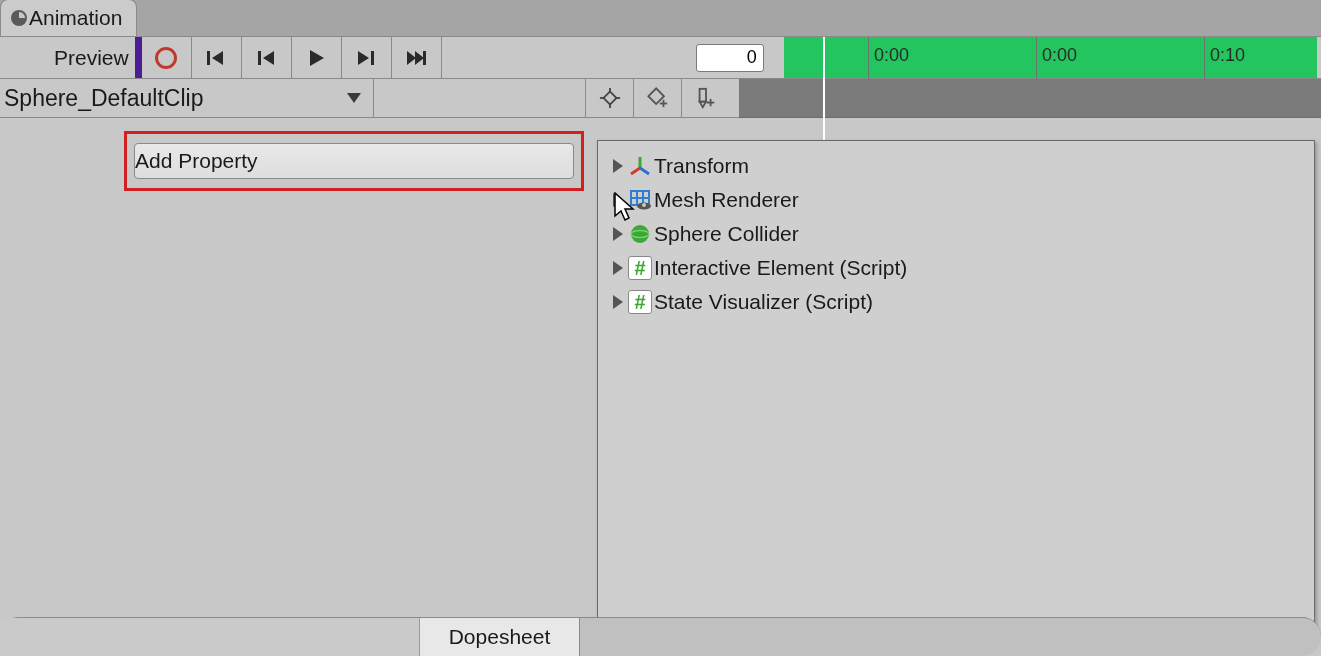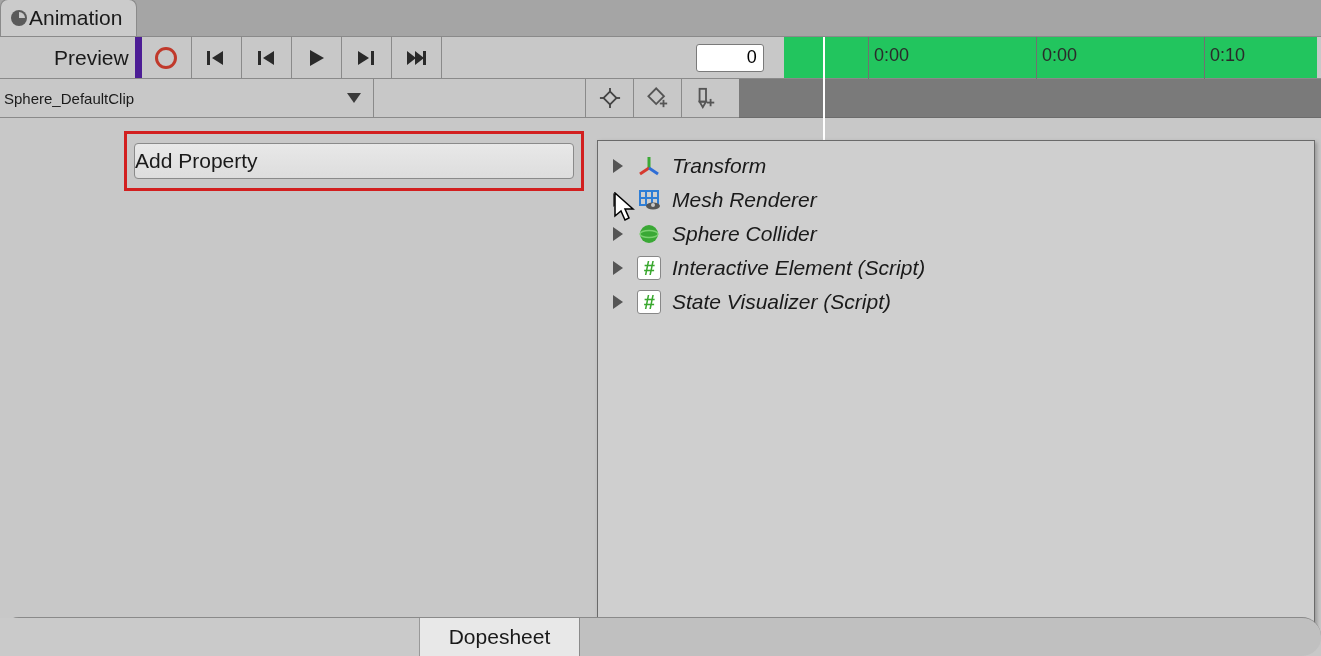--- a/index.html
+++ b/index.html
@@ -136,21 +136,21 @@
     height: 39px;
     border-bottom: 1px solid #8a8a8a;
   }
   .clip-dropdown {
     width: 374px;
     display: flex;
     align-items: center;
     justify-content: space-between;
     padding: 0 12px 0 4px;
     border-right: 1px solid #8a8a8a;
-    font-size: 15px;
+    font-size: 23px;
     cursor: pointer;
   }
   .clip-spacer {
     flex: 1;
     border-right: 1px solid #8a8a8a;
   }
   .small-icon-btn {
     width: 48px;
     display: flex;
     align-items: center;
@@ -205,24 +205,23 @@
     background: #cfcfcf;
     border: 1px solid #6a6a6a;
     box-shadow: 2px 2px 4px rgba(0,0,0,0.25);
     padding-top: 8px;
   }
   .popup-row {
     display: flex;
     align-items: center;
     height: 34px;
     padding-left: 12px;
-    gap: 11px;
+    gap: 2px;
     font-size: 21px;
     cursor: pointer;
-    font-style: italic;
   }
   .expand-arrow {
     width: 16px;
     display: flex; align-items:center; justify-content:center;
     color: #555;
   }
   .comp-icon {
     width: 24px; height: 24px;
     display: inline-flex; align-items:center; justify-content:center;
   }

